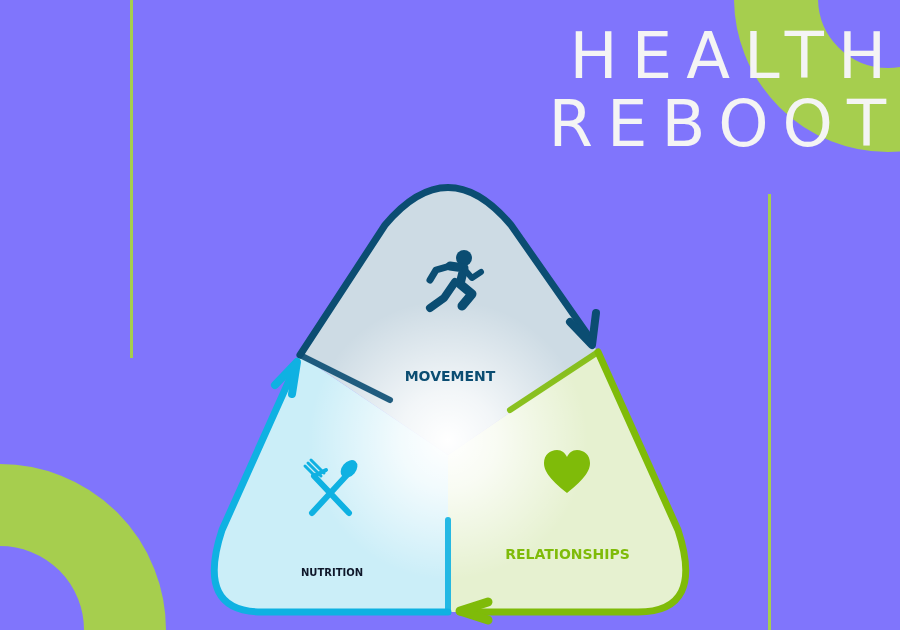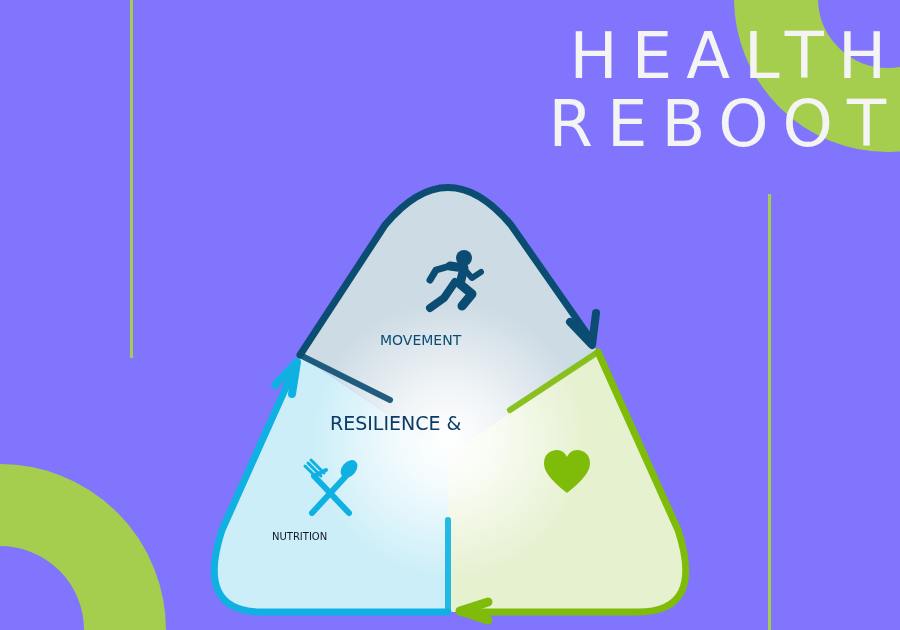--- a/index.html
+++ b/index.html
@@ -2,21 +2,21 @@
 <html><head>
 <meta charset="utf-8">
 <style>
   html, body { margin: 0; padding: 0; }
   body { width: 900px; height: 630px; overflow: hidden; background: #8075fc; position: relative; font-family: "Liberation Sans", sans-serif; }
   .title { position: absolute; left: 0; width: 900px; text-align: right; color: #f4f4f4; font-family: "DejaVu Sans", sans-serif; font-weight: 500; font-size: 64px; letter-spacing: 14px; line-height: 1; }
   .title.l1 { top: 24px; }
   .title.l2 { top: 92px; }
   svg.diagram { position: absolute; left: 0; top: 0; }
   .vline { position: absolute; width: 3px; background: #a6ce4e; }
-  .label { position: absolute; font-family: "DejaVu Sans", sans-serif; font-weight: normal; text-align: left; line-height: 1.2; }
+  .label { position: absolute; font-family: "DejaVu Sans", sans-serif; font-weight: bold; text-align: center; line-height: 1.2; margin-top: 36px; }
 </style>
 </head>
 <body>
 
 <svg class="diagram" width="900" height="630" viewBox="0 0 900 630">
 
   <circle cx="888" cy="-2" r="112" fill="none" stroke="#a6ce4e" stroke-width="84"></circle>
 
   <circle cx="0" cy="630" r="125" fill="none" stroke="#a6ce4e" stroke-width="82"></circle>
 </svg>
@@ -76,19 +76,19 @@
     <path d="M311 460 L324 473" stroke-width="3"></path>
     <path d="M314 476 L326 470" stroke-width="4"></path>
   </g>
 
   <path fill="#7fbb09" d="M567 493 C548 478 544 470 544 463 C544 455 550 450 557 450 C562 450 565 453 567 457 C569 453 572 450 577 450 C584 450 590 455 590 463 C590 470 586 478 567 493 Z"></path>
 </svg>
 
 <div class="label" style="left:380px; top:332px; width:140px; color:#0b4d72; font-size:14px;">MOVEMENT</div>
 
 <div class="label" style="left:330px; top:412px; width:240px; color:#0b3a66; font-size:19px;">
-  <div>RESILIENCE &amp;</div>
 </div>
 
 <div class="label" style="left:272px; top:531px; width:120px; color:#0f172a; font-size:10px;">NUTRITION</div>
 
 <div class="label" style="left:490px; top:510px; width:155px; color:#7fbb09; font-size:14px;">
+  <div>RELATIONSHIPS</div>
 </div>
 
 </body></html>

